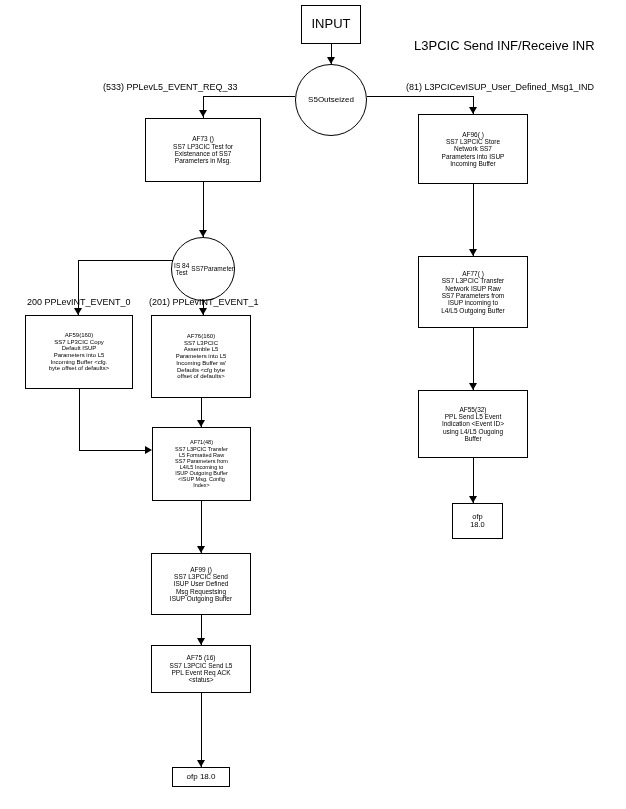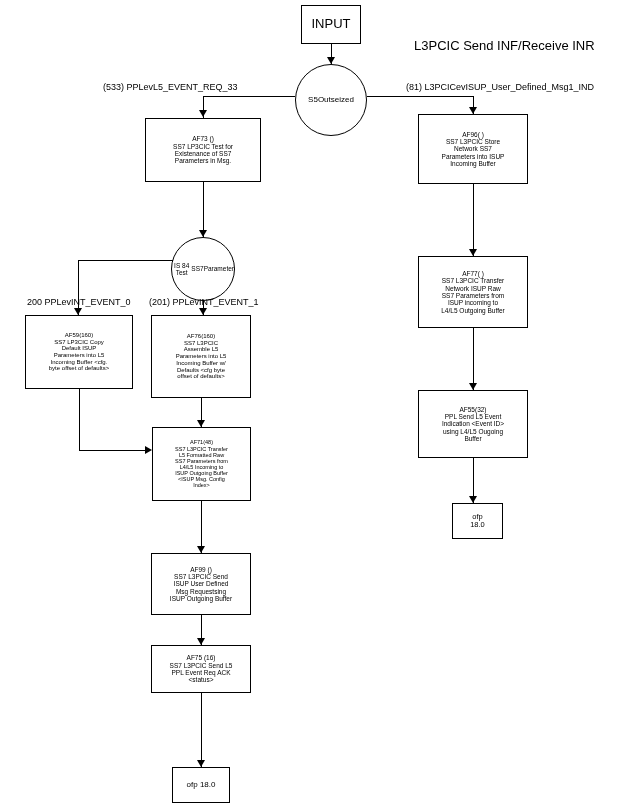--- a/index.html
+++ b/index.html
@@ -225,17 +225,17 @@
   <div class="node f65" style="left:151px; top:645px; width:100px; height:48px;">
     <span class="ln">AF75 (16)</span>
     <span class="ln">SS7 L3PCIC Send L5</span>
     <span class="ln">PPL Event Req ACK</span>
     <span class="ln">&lt;status&gt;</span>
   </div>
 
   <div class="vline" style="left:201px; top:693px; height:74px;"></div>
   <div class="arrow" style="left:197px; top:760px;"></div>
 
-  <div class="node f8" style="left:172px; top:767px; width:58px; height:36px;">
+  <div class="node f8" style="left:172px; top:767px; width:58px; height:20px;">
     <span class="ln">ofp 18.0</span>
   </div>
 
 </div>
 
 </body></html>

